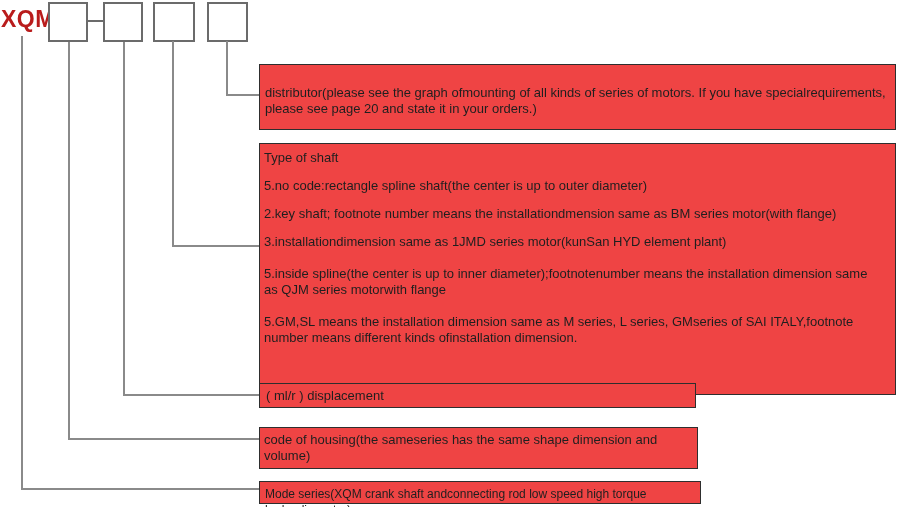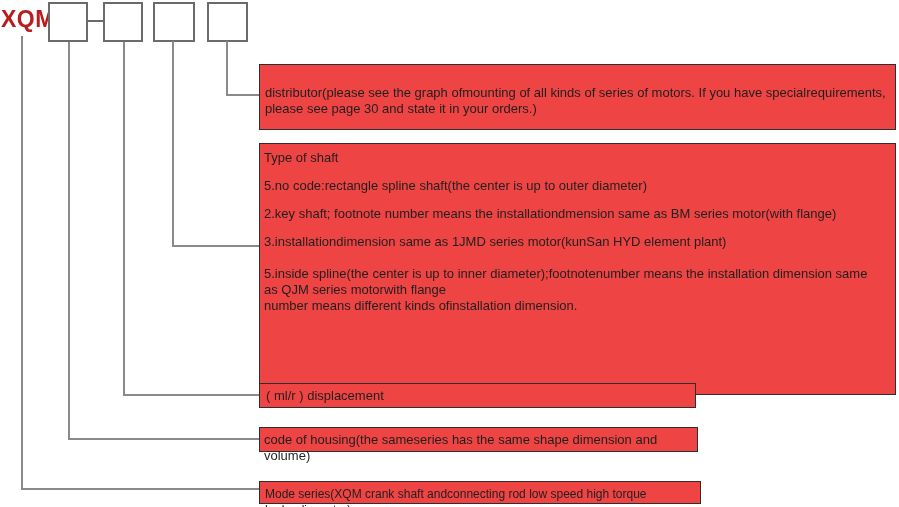--- a/index.html
+++ b/index.html
@@ -75,21 +75,21 @@
   }
   .callout.shaft {
     left: 259px; top: 143px; width: 637px; height: 252px;
     padding: 6px 8px 0 4px;
   }
   .callout.displacement {
     left: 259px; top: 383px; width: 437px; height: 25px;
     padding: 4px 12px 0 6px;
   }
   .callout.housing {
-    left: 259px; top: 427px; width: 439px; height: 25px;
+    left: 259px; top: 427px; width: 439px; height: 42px;
     padding: 4px 24px 0 4px;
   }
   .callout.series {
     left: 259px; top: 481px; width: 442px; height: 23px;
     padding: 4px 8px 0 5px;
     font-size: 12px;
   }
   .ln { line-height: 16px; }
   .para { margin-top: 12px; }
   .gap-lg { margin-top: 16px; }
@@ -106,30 +106,31 @@
 <div class="abs code-box b4"></div>
 
 <div class="abs conn c1"></div>
 <div class="abs conn c2"></div>
 <div class="abs conn c3"></div>
 <div class="abs conn c4"></div>
 <div class="abs conn c5"></div>
 
 <div class="abs callout distributor">
   <div class="ln">distributor(please see the graph ofmounting of all kinds of series of motors. If you have specialrequirements,</div>
-  <div class="ln">please see page 30 and state it in your orders.)</div>
+  <div class="ln">please see page 20 and state it in your orders.)</div>
 </div>
 
 <div class="abs callout shaft">
   <div class="ln">Type of shaft</div>
   <div class="ln para">5.no code:rectangle spline shaft(the center is up to outer diameter)</div>
   <div class="ln para">2.key shaft; footnote number means the installationdmension same as BM series motor(with flange)</div>
   <div class="ln para">3.installationdimension same as 1JMD series motor(kunSan HYD element plant)</div>
   <div class="ln gap-lg">5.inside spline(the center is up to inner diameter);footnotenumber means the installation dimension same</div>
   <div class="ln">as QJM series motorwith flange</div>
+  <div class="ln gap-lg">5.GM,SL means the installation dimension same as M series, L series, GMseries of SAI ITALY,footnote</div>
   <div class="ln">number means different kinds ofinstallation dimension.</div>
 </div>
 
 <div class="abs callout displacement">
   <div class="ln">( ml/r ) displacement</div>
 </div>
 
 <div class="abs callout housing">
   <div class="ln">code of housing(the sameseries has the same shape dimension and volume)</div>
 </div>

